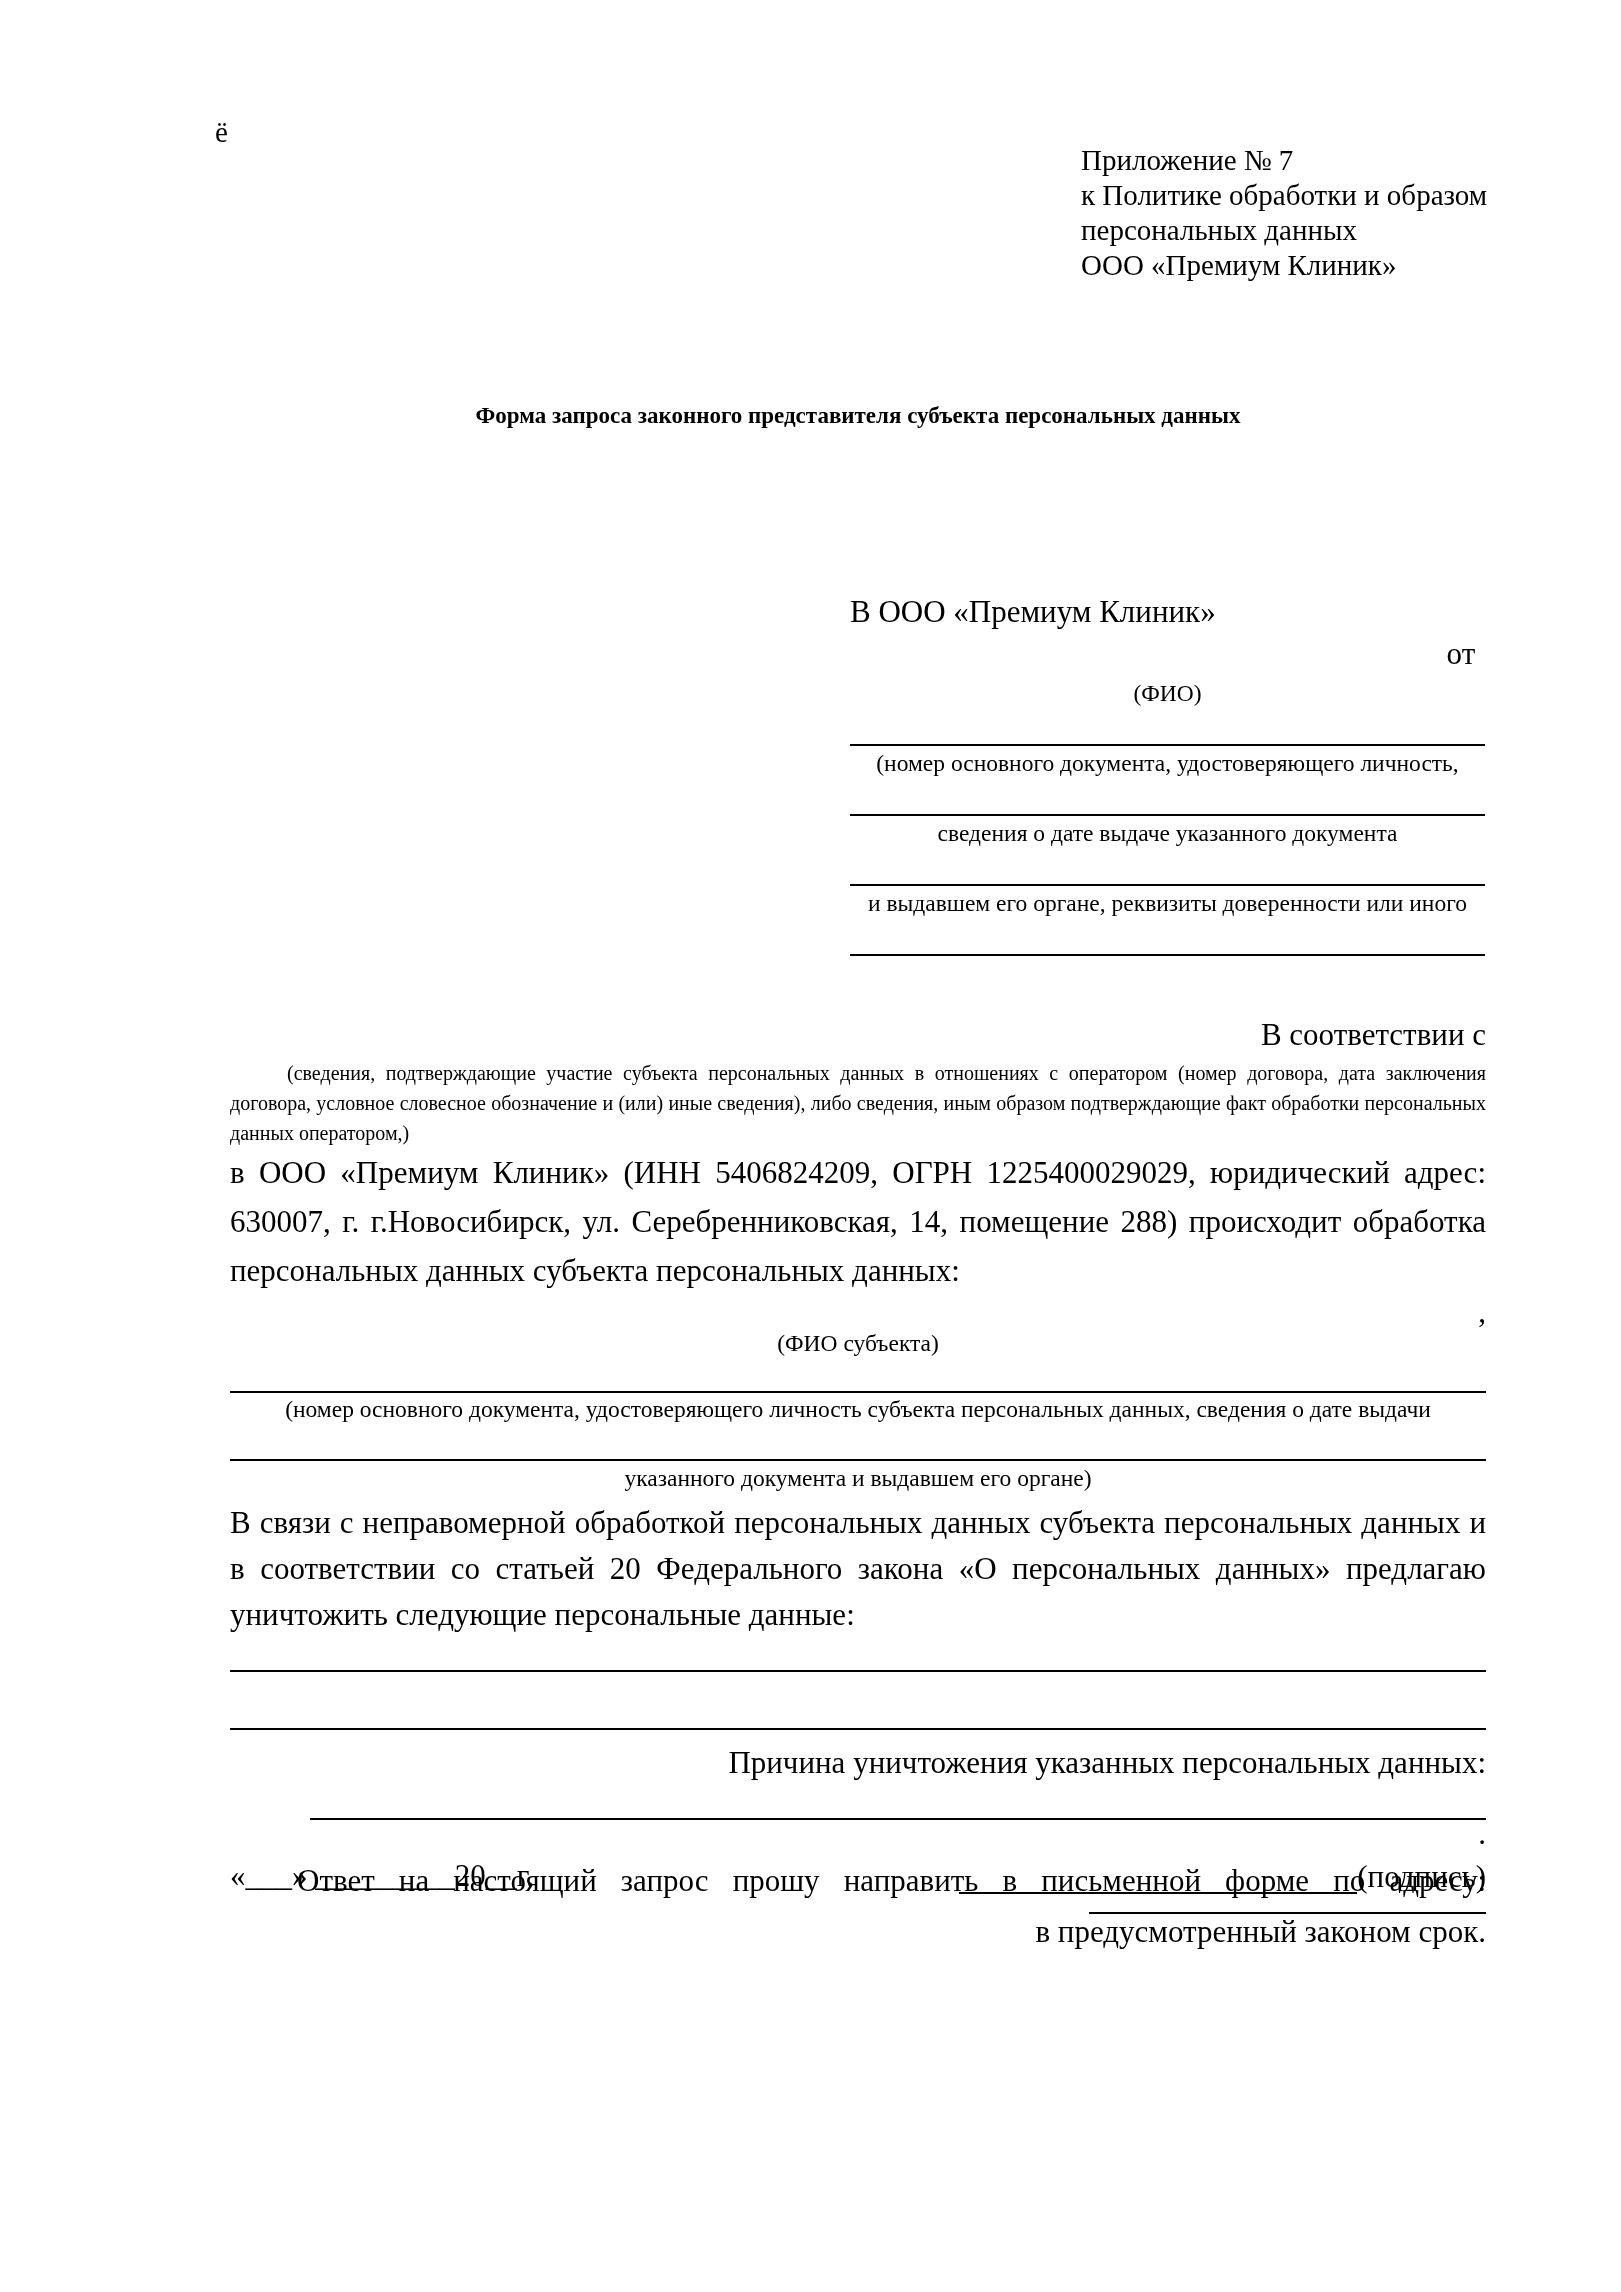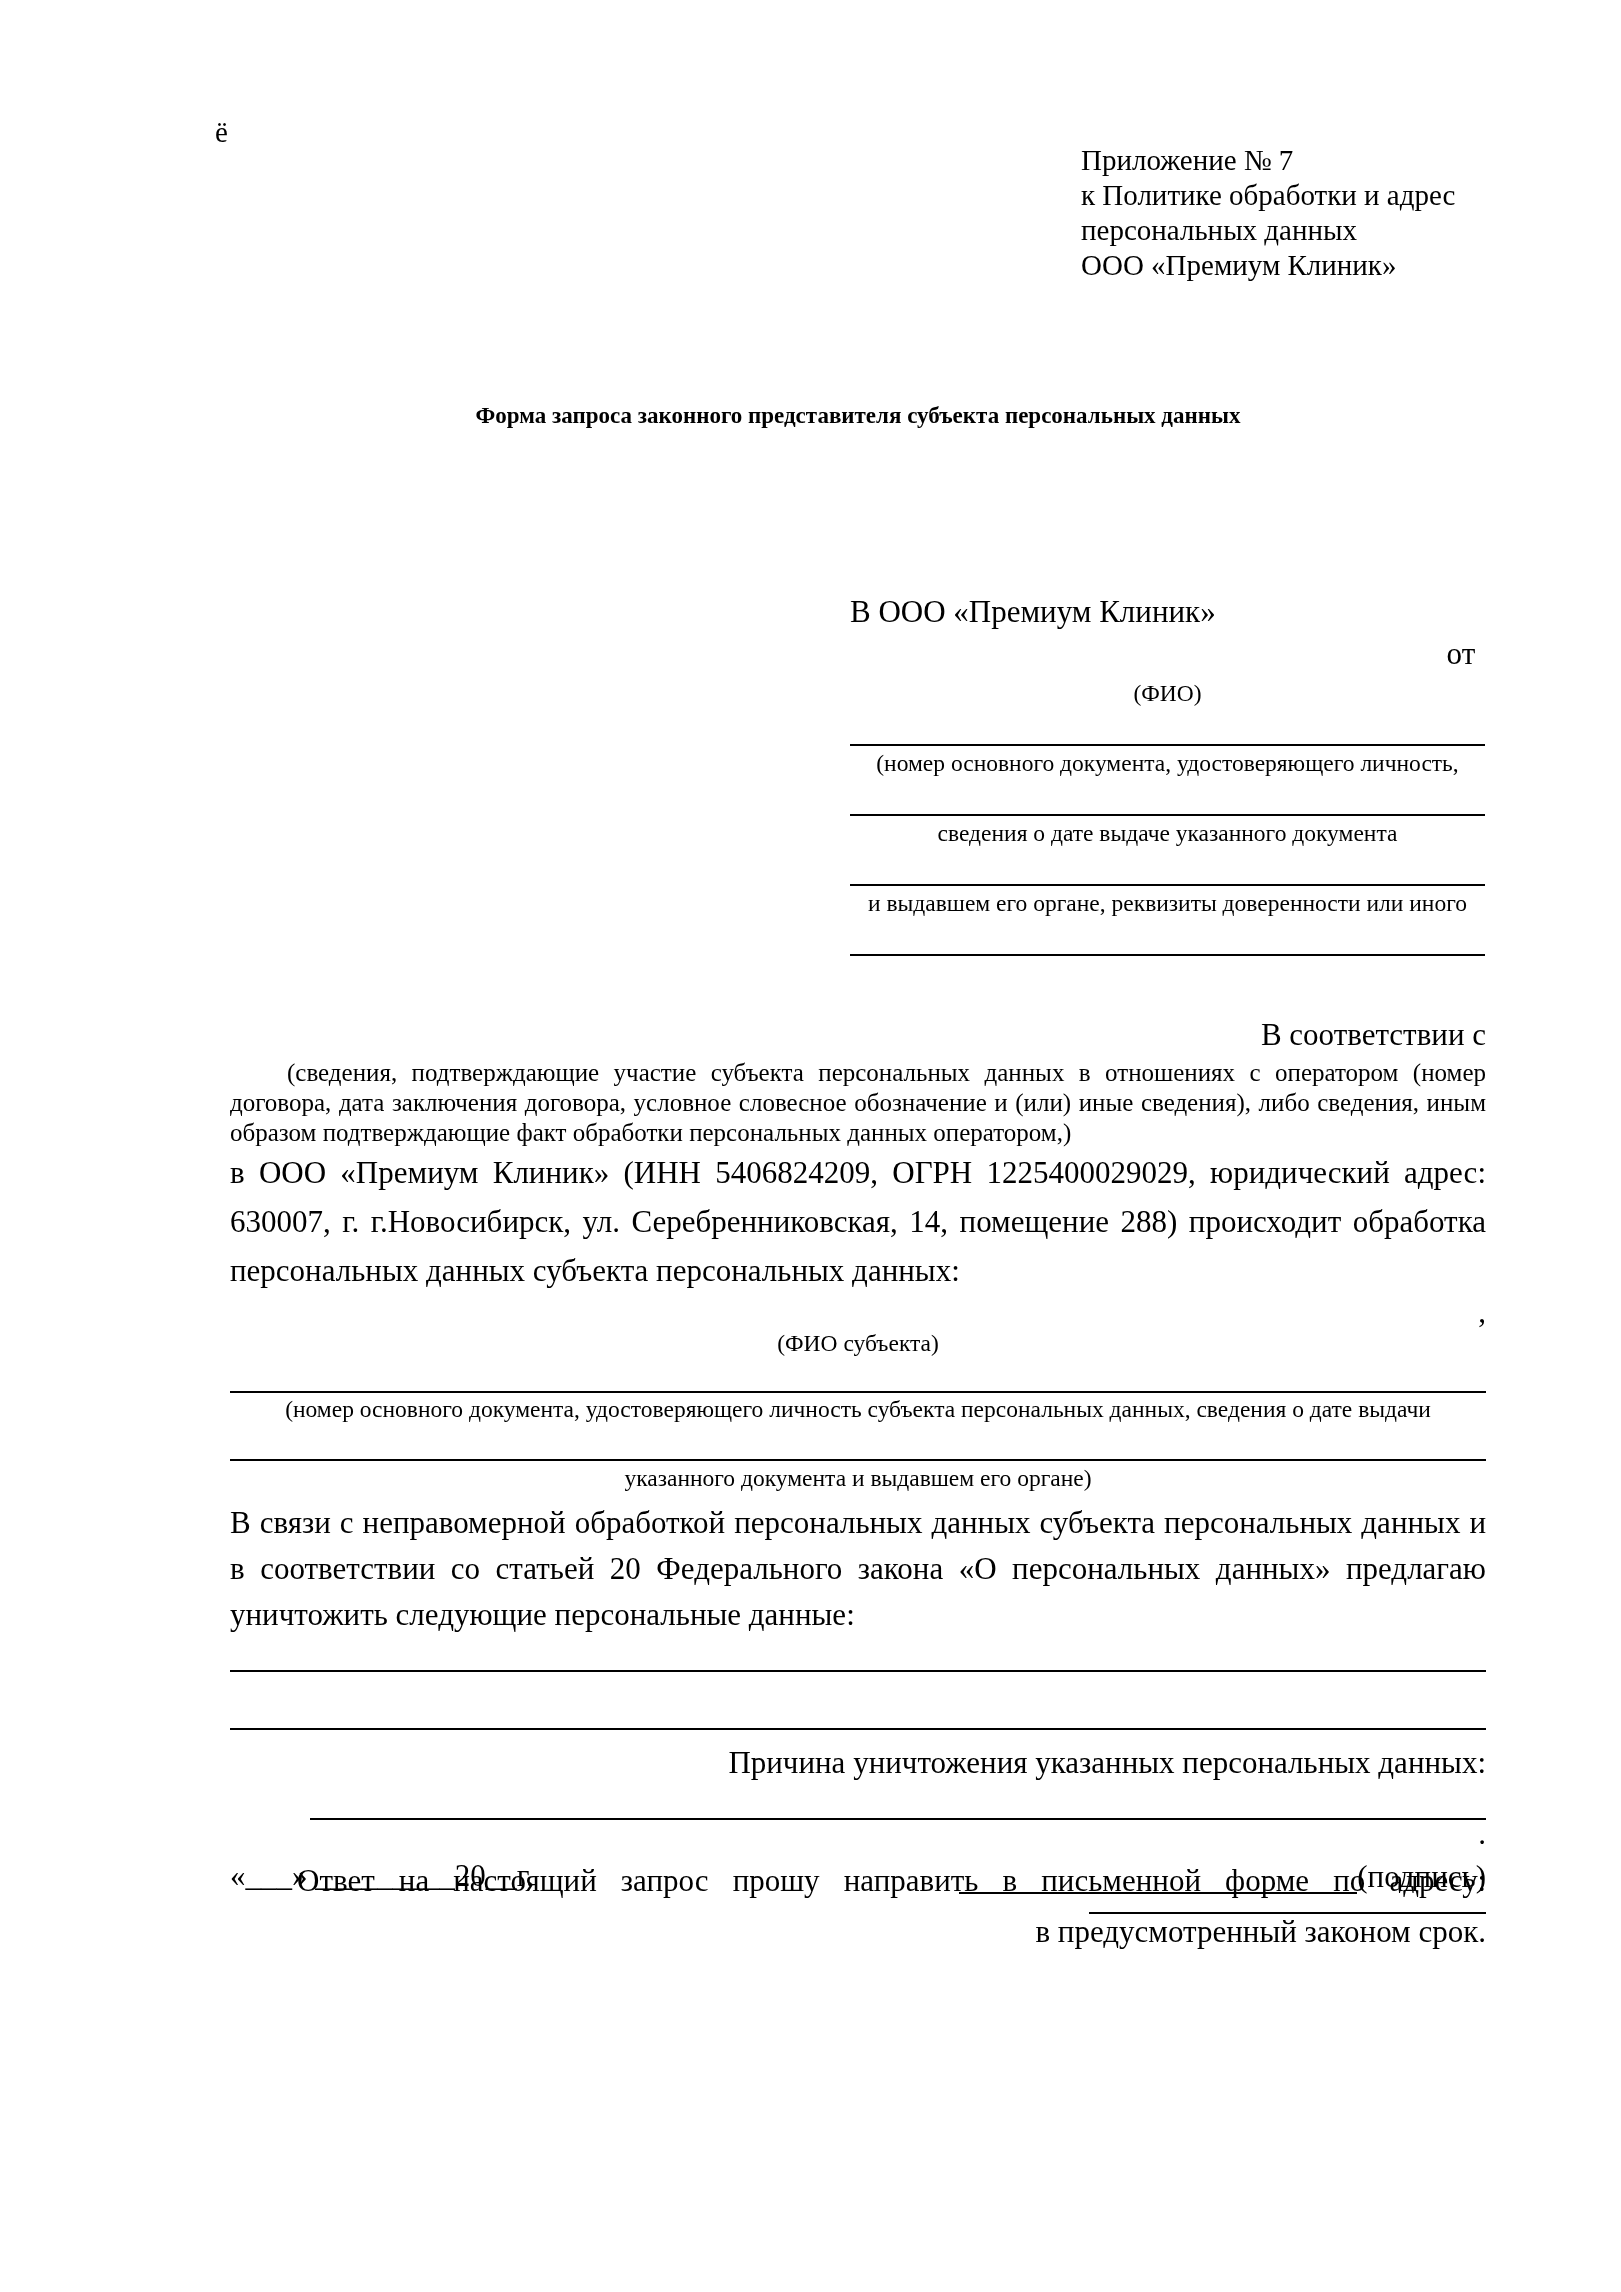--- a/index.html
+++ b/index.html
@@ -23,21 +23,21 @@
   .from-row .lbl{line-height:33px;padding-right:9.8px;}
   .fill{flex:1;border-bottom:2.9px solid #000;}
   .cap{font-size:23.5px;line-height:27.4px;text-align:center;}
   .addr .cap{margin-top:3.9px;}
   .blank{border-bottom:2.9px solid #000;}
   .addr .blank{height:29px;margin-top:7.8px;}
   .main{position:absolute;left:0;width:100%;top:1017px;font-size:31px;}
   .acc-row{height:41px;}
   .acc-row .lead{margin-left:67px;line-height:35px;white-space:nowrap;}
   .acc-row .fill{margin-left:13.7px;}
-  .note{font-size:25px;line-height:30px;text-align:justify;text-indent:57px;}
+  .note{font-size:20px;line-height:30px;text-align:justify;text-indent:57px;}
   .para{line-height:49px;text-align:justify;}
   .comma-row .blank{height:19.6px;}
   .comma-row span{line-height:29px;}
   .cap-c{margin-top:3.9px;}
   .line-a{height:23.5px;margin-top:9.8px;}
   .line-b{height:23.5px;margin-top:11.8px;}
   .unlawful{margin-top:7.8px;line-height:46px;}
   .gap1{height:25.5px;margin-top:5.9px;}
   .gap2{height:25.5px;margin-top:31px;}
   .reason-row{margin-top:13.7px;height:43px;}
@@ -58,21 +58,21 @@
 </style>
 </head>
 <body>
 
 <div class="page">
 
   <div class="stray">ё</div>
 
   <div class="hdr">
     <div>Приложение № 7</div>
-    <div>к Политике обработки и адрес</div>
+    <div>к Политике обработки и образом</div>
     <div>персональных данных</div>
     <div>ООО «Премиум Клиник»</div>
   </div>
 
   <div class="content">
 
     <div class="title">
       <div>Форма запроса законного представителя субъекта персональных данных</div>
     </div>
 

